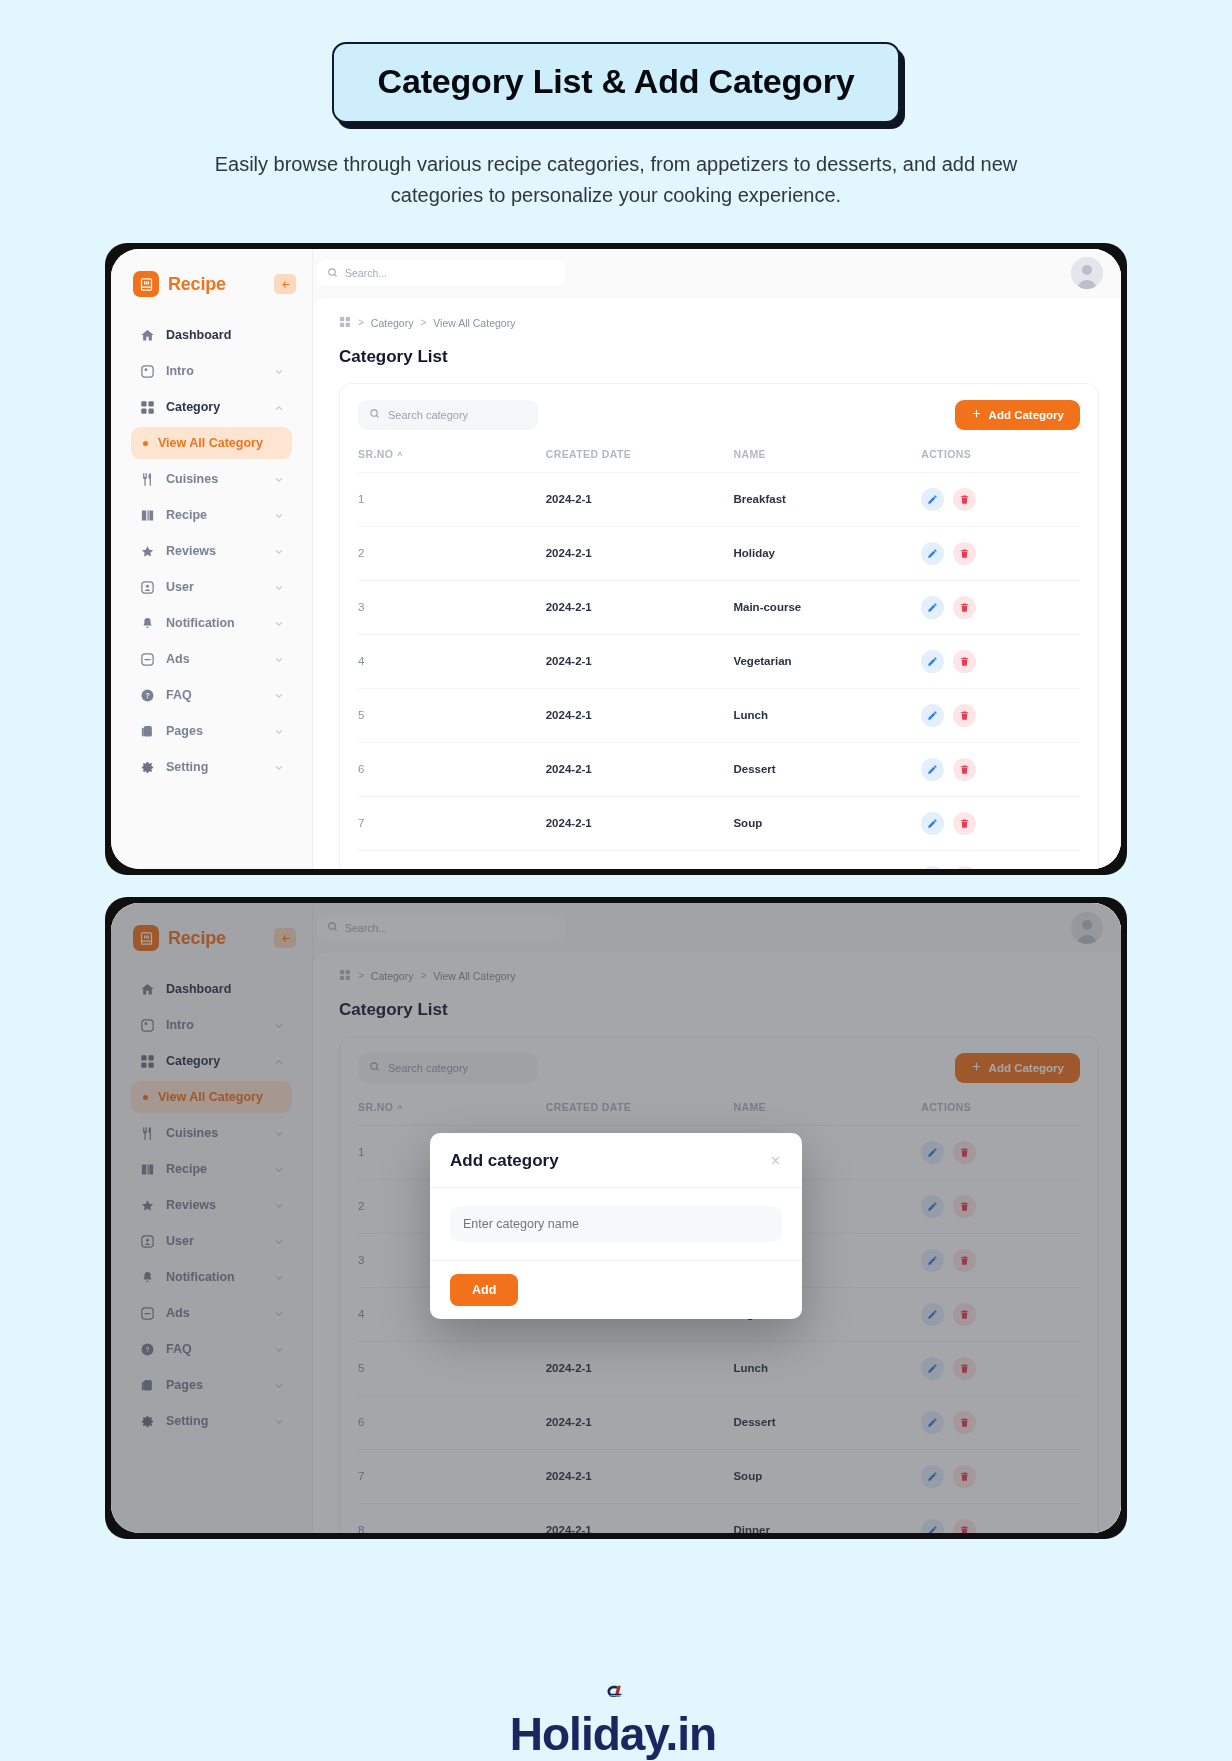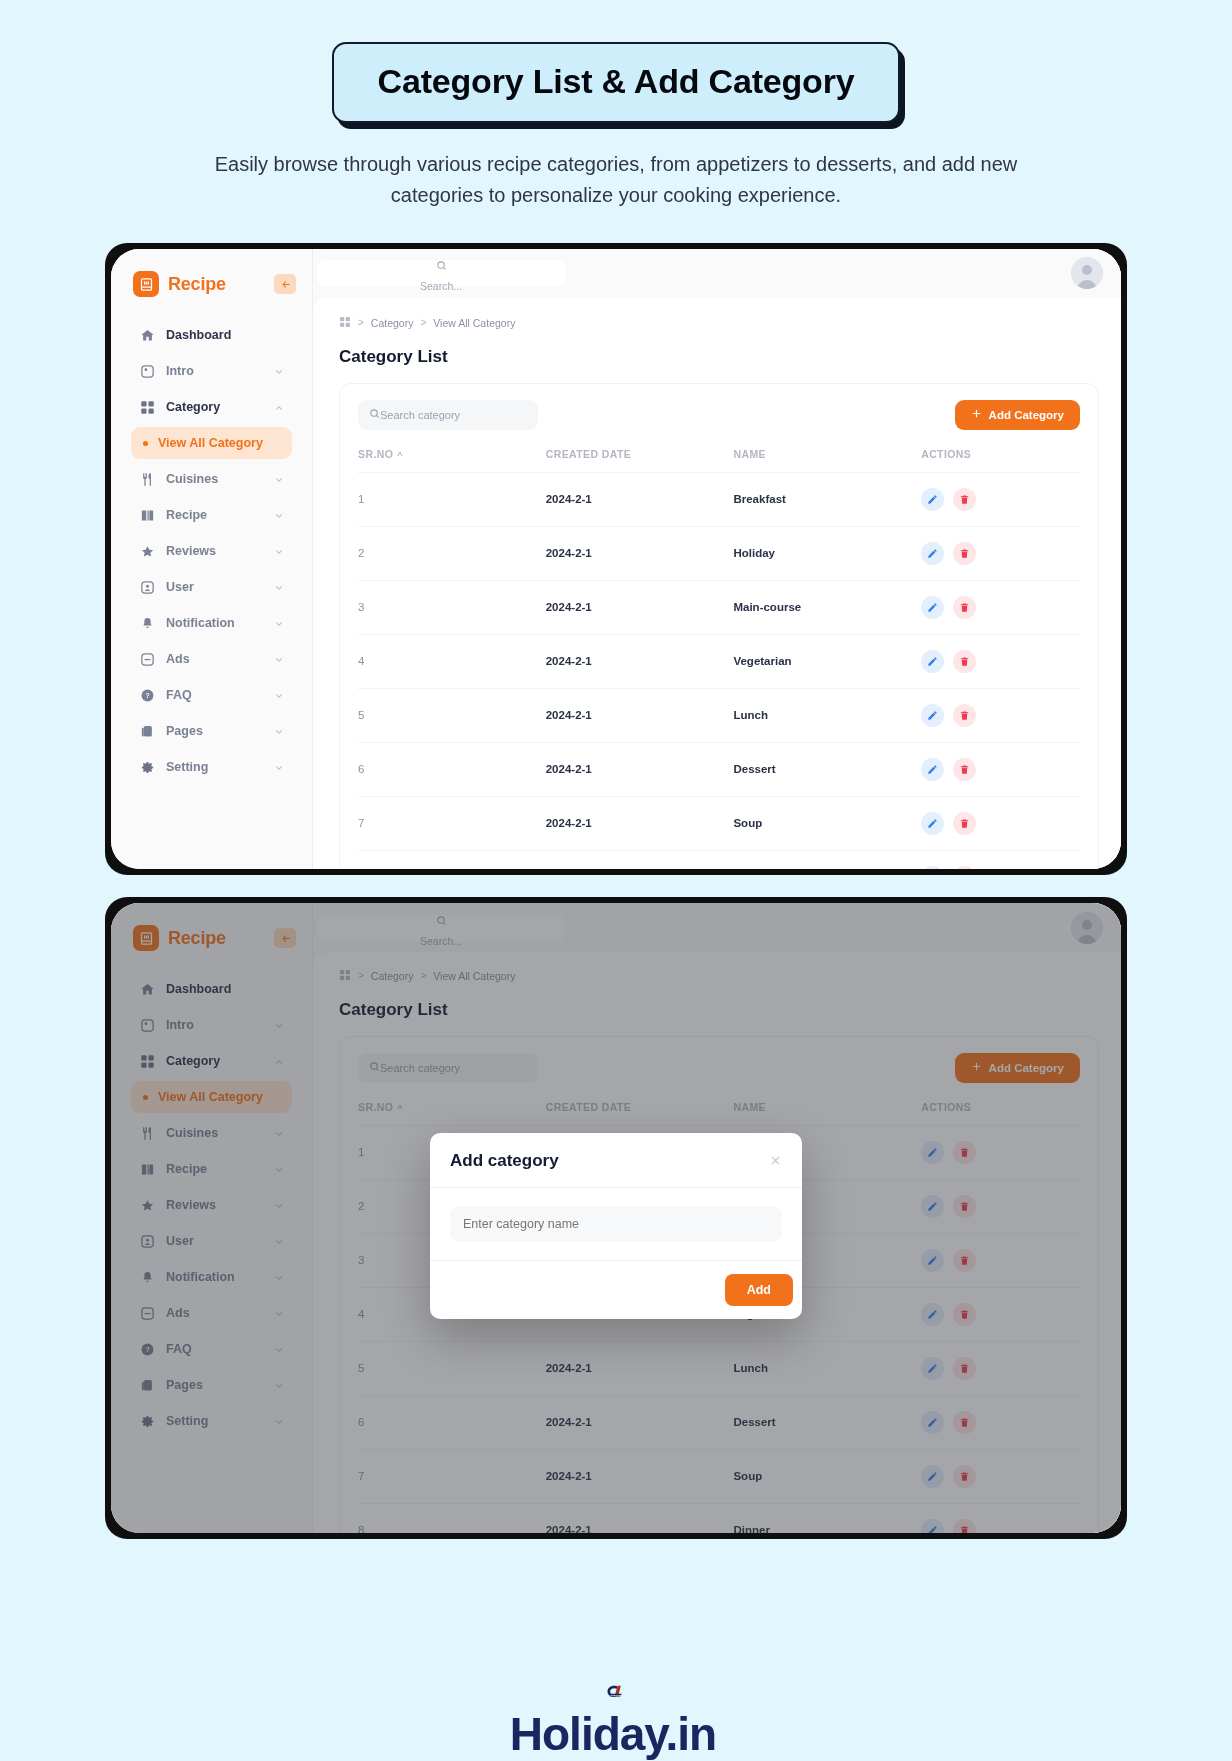--- a/index.html
+++ b/index.html
@@ -132,21 +132,21 @@
     padding: 0 18px 0 4px;
     gap: 10px;
     background: #fafafb;
   }
   .topsearch {
     width: 248px; height: 26px;
     background: #ffffff;
     border-radius: 8px;
     display: flex; align-items: center; gap: 7px;
     padding: 0 10px;
-    font-size: 10.5px; color: #a3a9b8; flex-direction: column;
+    font-size: 10.5px; color: #a3a9b8;
   }
   .avatar {
     margin-left: auto;
     width: 32px; height: 32px; border-radius: 50%;
     background: #dfe2e8;
     display:flex; align-items:flex-end; justify-content:center;
     overflow:hidden;
     cursor: pointer;
   }
 
@@ -167,21 +167,21 @@
     margin-top: 16px;
     border: 1px solid #f0f1f4;
     border-radius: 12px;
     background:#fff;
     padding: 16px 18px 0;
   }
   .card-top { display:flex; align-items:center; }
   .cat-search {
     width: 180px; height: 30px;
     background:#f5f6f8; border-radius: 9px;
-    display:flex; align-items:center; padding: 0 11px;
+    display:flex; align-items:center; gap:8px; padding: 0 11px;
     font-size: 11px; color:#9aa0ae;
   }
   .add-btn {
     margin-left:auto;
     background:#f2721b; color:#fff;
     border:none; border-radius: 9px;
     height: 30px; padding: 0 16px;
     font-size: 11.5px; font-weight:700;
     display:flex; align-items:center; gap:7px;
     cursor:pointer;
@@ -238,22 +238,22 @@
   .modal-input {
     width:100%; height: 36px;
     background:#f7f8fa;
     border: none; border-radius: 9px;
     padding: 0 13px;
     font-size: 12.5px; color:#9aa0ae;
     font-family:"Liberation Sans", sans-serif;
   }
   .modal-foot {
     border-top: 1px solid #eef0f3;
-    padding: 13px 9px;
-    display:flex; justify-content:flex-end;
+    padding: 13px 20px;
+    display:flex; justify-content:flex-start;
   }
   .modal-add {
     background:#f2721b; color:#fff; border:none;
     border-radius: 8px; height: 32px; padding: 0 22px;
     font-size: 12.5px; font-weight:700; cursor:pointer;
     font-family:"Liberation Sans", sans-serif;
   }
 
   
   .panel-2 .content { padding-top: 16px; }

